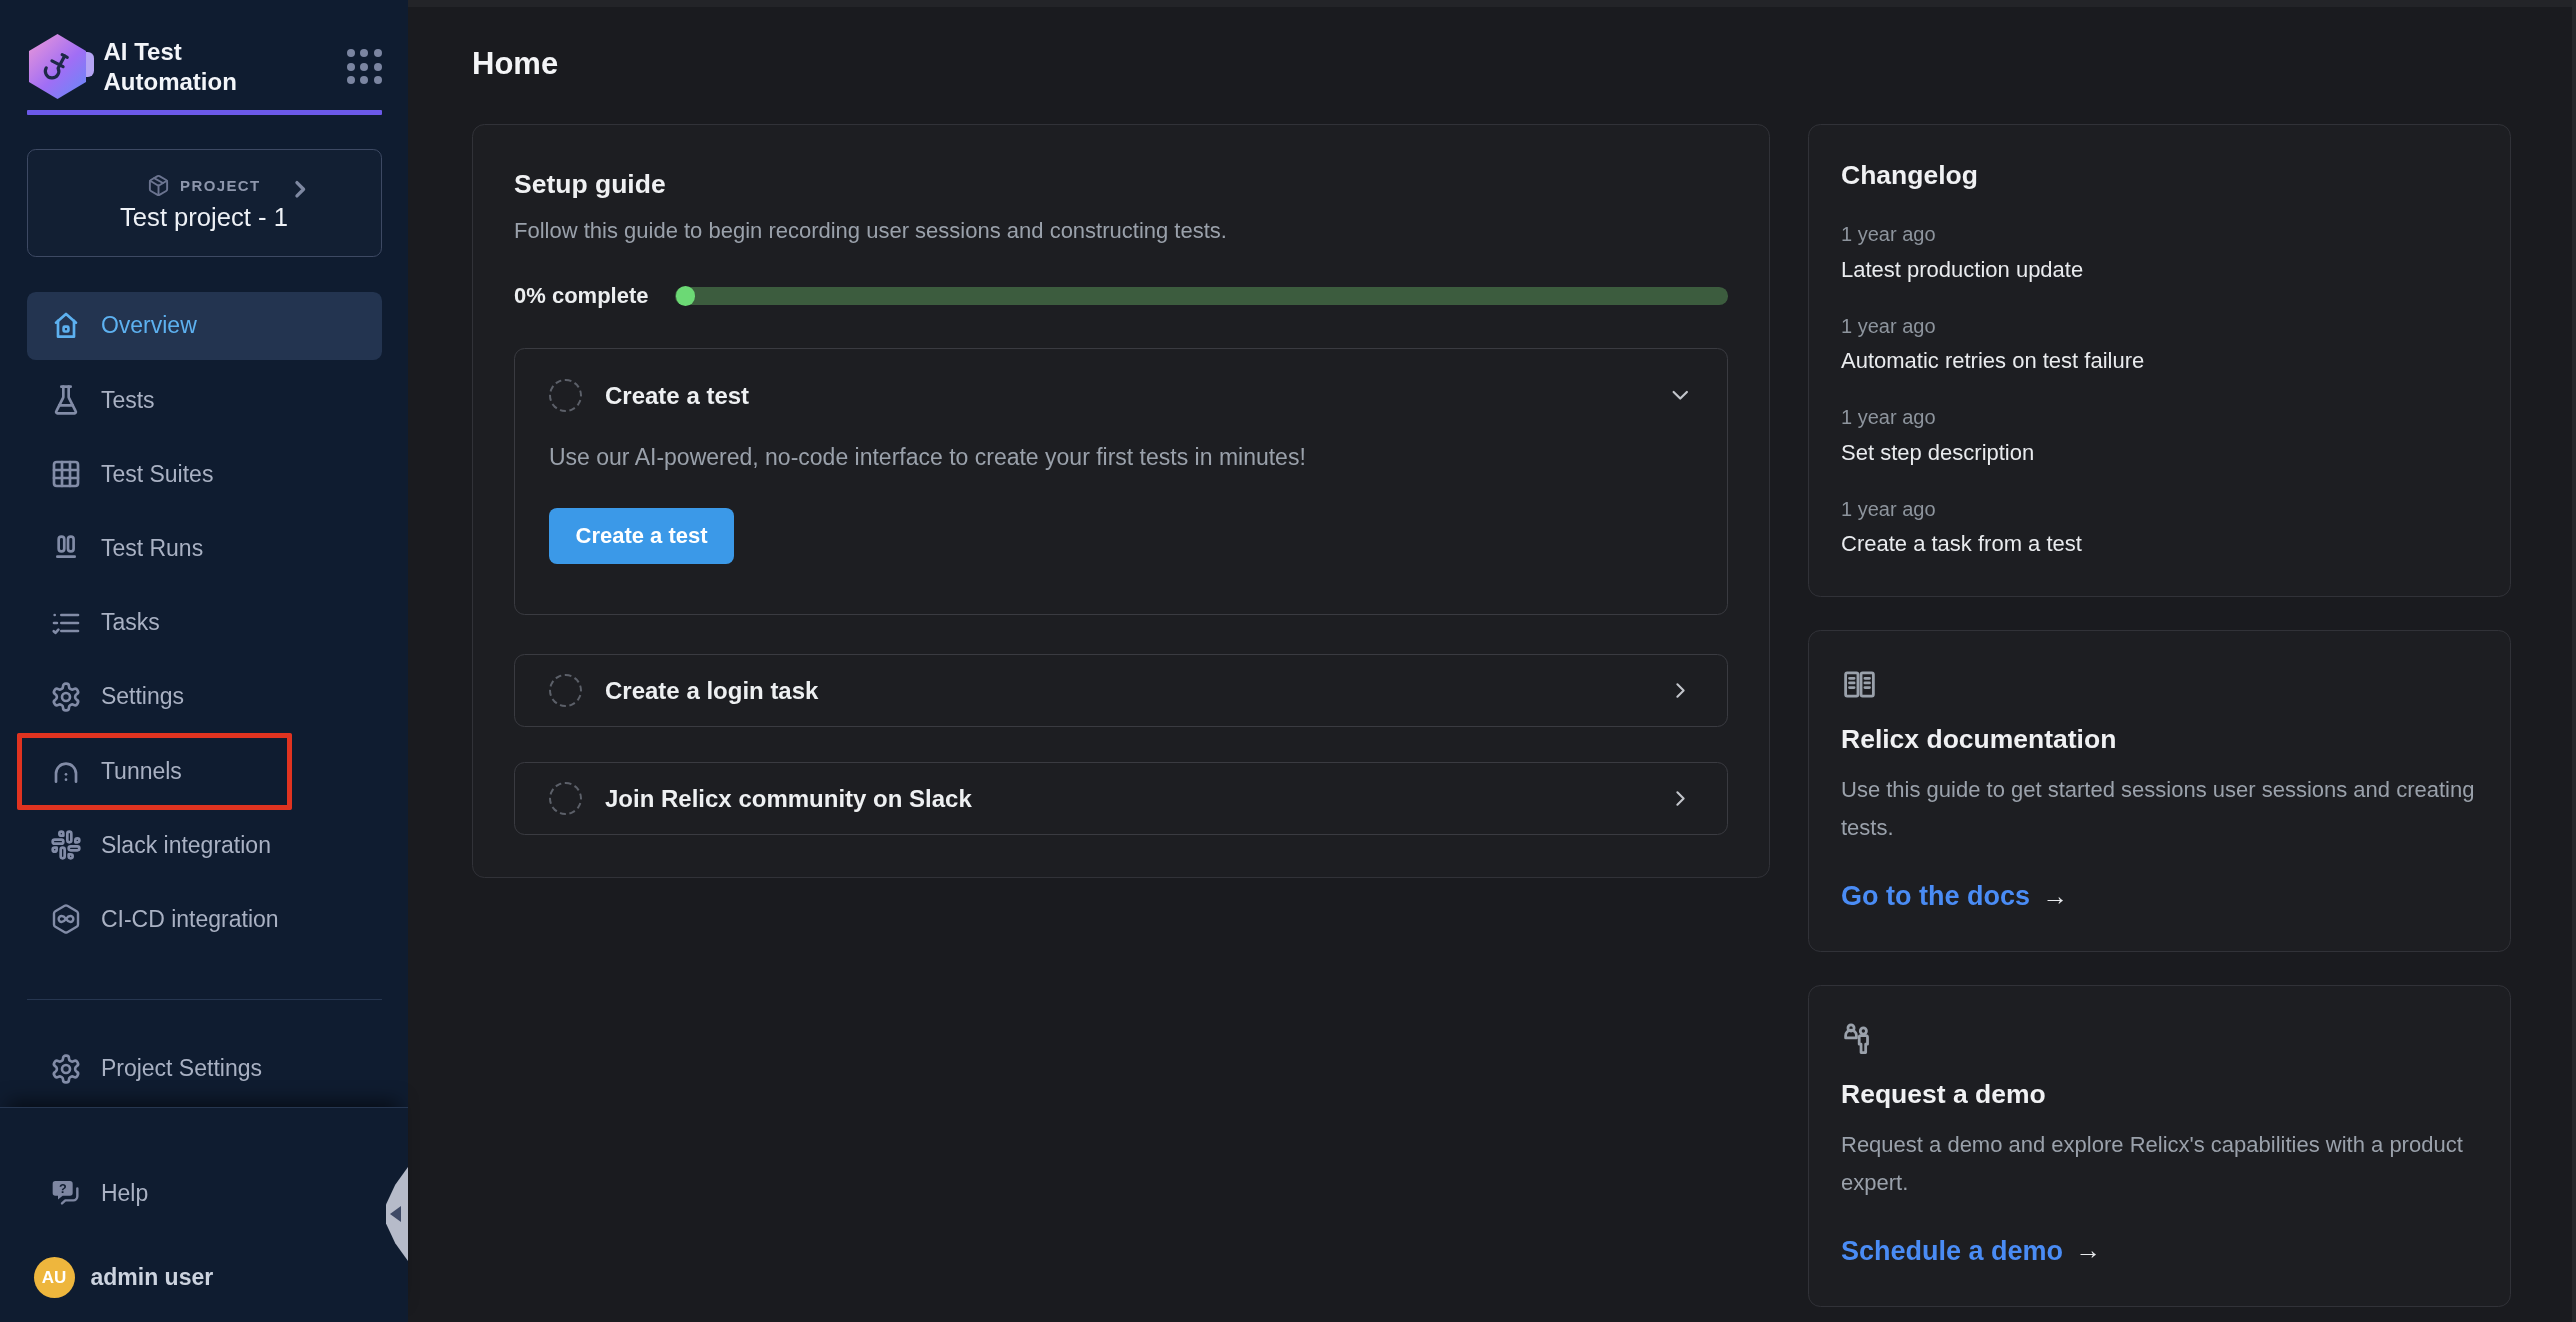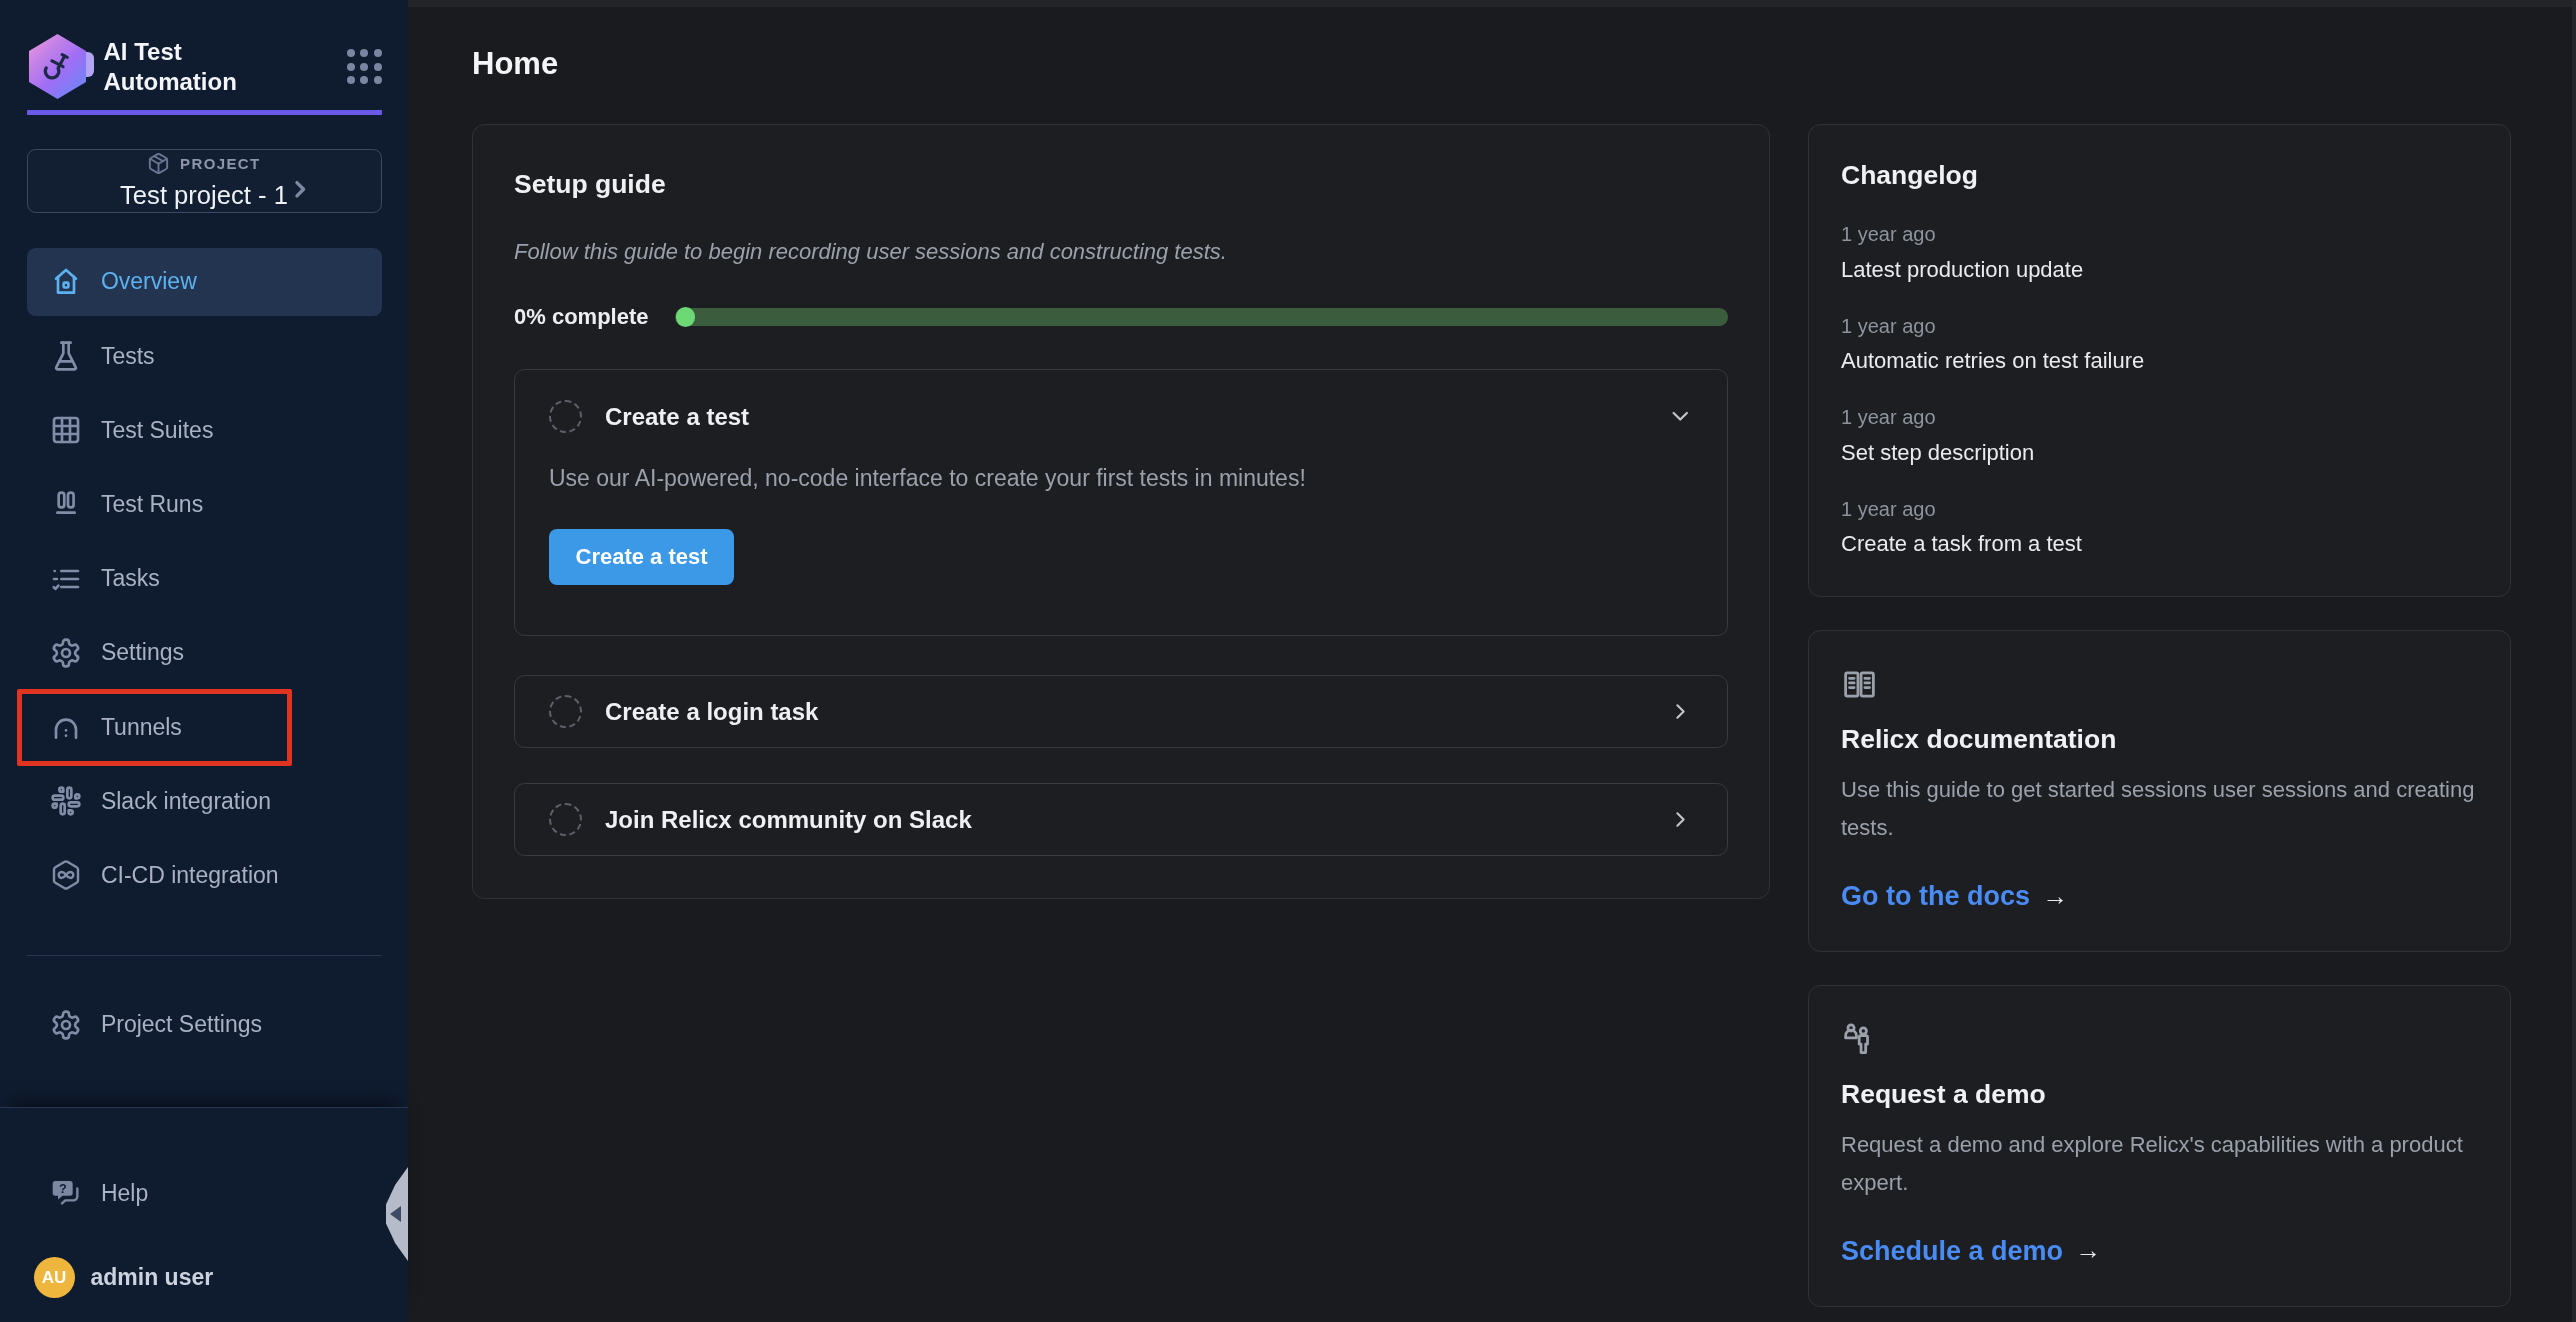--- a/index.html
+++ b/index.html
@@ -28,21 +28,21 @@
     clip-path:polygon(50% 0,96% 26%,96% 74%,50% 100%,4% 74%,4% 26%);
     background:linear-gradient(135deg,#f09ad6 0%,#a06ef5 55%,#5f8cf8 100%);
     display:flex;align-items:center;justify-content:center;
   }
   .app-title{margin-left:15px;font-size:24px;font-weight:700;color:#f3f5f9;line-height:1.25;width:173px;}
   .grid-icon{margin-left:auto;display:grid;grid-template-columns:repeat(3,8px);gap:5.3px;cursor:pointer;}
   .grid-icon span{width:8px;height:8px;border-radius:50%;background:#7b85a1;}
   .brand-rule{height:5.3px;background:#6b59e8;margin-top:10.6px;border-radius:0.9px;}
 
   .project-box{
-    margin-top:34px;height:64px;border:1.8px solid #3d4963;border-radius:8.8px;
+    margin-top:34px;height:108px;border:1.8px solid #3d4963;border-radius:8.8px;
     background:rgba(255,255,255,0.015);position:relative;box-sizing:border-box;
     display:flex;flex-direction:column;align-items:center;justify-content:center;gap:6.2px;
     cursor:pointer;
   }
   .project-top{display:flex;align-items:center;gap:9.7px;color:#8d96ac;font-size:15px;font-weight:700;letter-spacing:1.4px;}
   .project-name{font-size:25.6px;color:#eef1f6;}
   .project-chevron{position:absolute;right:67px;top:26.5px;color:#7e88a2;}
 
   nav{margin-top:35px;display:flex;flex-direction:column;gap:6.2px;}
   .nav-item{
@@ -87,21 +87,21 @@
   main::before{content:"";position:absolute;left:0;top:0;right:0;height:7px;background:#232428;}
   main::after{content:"";position:absolute;right:0;top:0;bottom:0;width:5.3px;background:#26272b;}
   h1{font-size:31px;font-weight:700;color:#f4f5f7;margin:0;}
   .content{display:flex;gap:38px;margin-top:42px;align-items:flex-start;}
 
   .card-surface{background:#1d1e22;border:1.8px solid #313238;border-radius:12.4px;box-sizing:border-box;}
 
   .setup-card{width:1298px;padding:44px 41px 42px;}
   h2{font-size:26.5px;font-weight:600;color:#f0f1f3;margin:0;}
   .muted{font-size:22px;color:#9aa1ab;margin:0;}
-  .setup-desc{margin-top:39px;font-style:italic;}
+  .setup-desc{margin-top:18px;}
 
   .progress-row{display:flex;align-items:center;gap:26.5px;margin-top:39px;}
   .progress-label{font-size:22px;font-weight:700;color:#eceef0;white-space:nowrap;}
   .progress-track{flex:1;height:17.7px;border-radius:8.8px;background:#3c5c3e;position:relative;}
   .progress-dot{position:absolute;left:0.9px;top:-0.9px;width:19.4px;height:19.4px;border-radius:50%;background:#6cd975;}
 
   .step{border:1.8px solid #3a3b41;border-radius:10.6px;margin-top:39px;}
   .step.expanded{padding:30px 34px 50px;}
   .step.row{height:71px;display:flex;align-items:center;gap:23px;padding:0 34px;cursor:pointer;}
   .step.row:last-child{margin-top:35px;}

